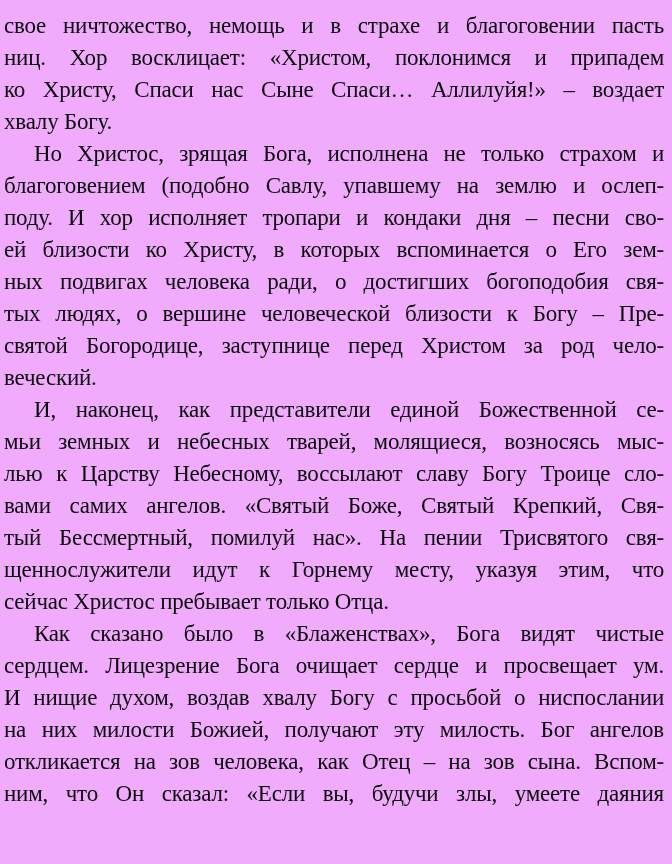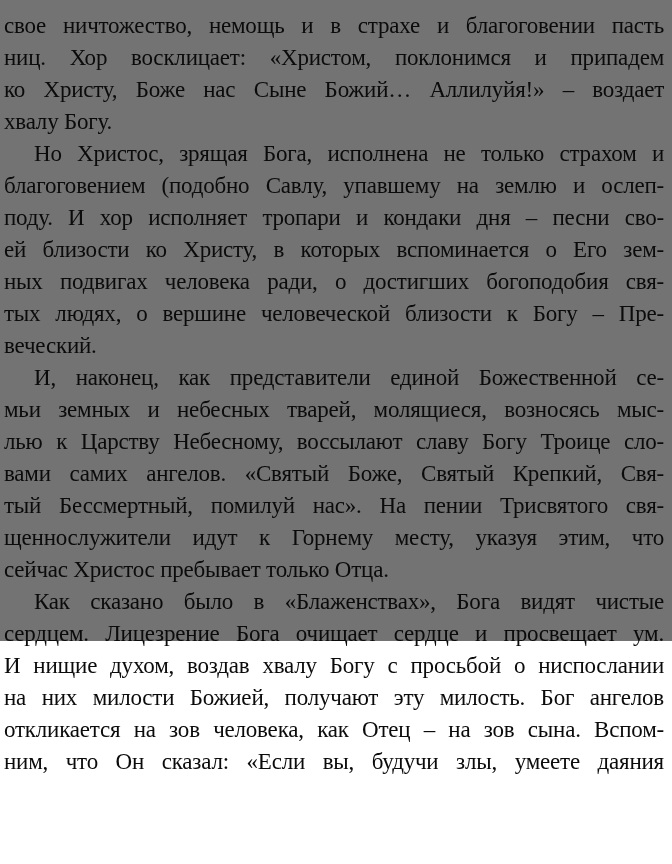--- a/index.html
+++ b/index.html
@@ -7,22 +7,22 @@
     padding: 0;
   }
   body {
     width: 672px;
     height: 864px;
     background: #ffffff;
     overflow: hidden;
   }
   .page {
     width: 672px;
-    height: 641px;
-    background: #737373;
+    height: 864px;
+    background: #f0abfc;
     box-sizing: border-box;
   }
   .text-block {
     box-sizing: border-box;
     width: 672px;
     padding: 10px 8px 0 4px;
     font-family: "Liberation Serif", "DejaVu Serif", serif;
     font-size: 23px;
     line-height: 32px;
     letter-spacing: -0.2px;
@@ -43,28 +43,29 @@
     text-indent: 30px;
   }
 </style>
 </head>
 <body>
 
 <div class="page">
   <div class="text-block" style="color: rgb(11, 11, 11);">
       <div class="line">свое ничтожество, немощь и в страхе и благоговении пасть</div>
       <div class="line">ниц. Хор восклицает: «Христом, поклонимся и припадем</div>
-      <div class="line">ко Христу, Боже нас Сыне Божий… Аллилуйя!» – воздает</div>
+      <div class="line">ко Христу, Спаси нас Сыне Спаси… Аллилуйя!» – воздает</div>
       <div class="line left">хвалу Богу.</div>
       <div class="line indent">Но Христос, зрящая Бога, исполнена не только страхом и</div>
       <div class="line">благоговением (подобно Савлу, упавшему на землю и ослеп-</div>
       <div class="line">поду. И хор исполняет тропари и кондаки дня – песни сво-</div>
       <div class="line">ей близости ко Христу, в которых вспоминается о Его зем-</div>
       <div class="line">ных подвигах человека ради, о достигших богоподобия свя-</div>
       <div class="line">тых людях, о вершине человеческой близости к Богу – Пре-</div>
+      <div class="line">святой Богородице, заступнице перед Христом за род чело-</div>
       <div class="line left">веческий.</div>
       <div class="line indent">И, наконец, как представители единой Божественной се-</div>
       <div class="line">мьи земных и небесных тварей, молящиеся, возносясь мыс-</div>
       <div class="line">лью к Царству Небесному, воссылают славу Богу Троице сло-</div>
       <div class="line">вами самих ангелов. «Святый Боже, Святый Крепкий, Свя-</div>
       <div class="line">тый Бессмертный, помилуй нас». На пении Трисвятого свя-</div>
       <div class="line">щеннослужители идут к Горнему месту, указуя этим, что</div>
       <div class="line left">сейчас Христос пребывает только Отца.</div>
       <div class="line indent">Как сказано было в «Блаженствах», Бога видят чистые</div>
       <div class="line">сердцем. Лицезрение Бога очищает сердце и просвещает ум.</div>

